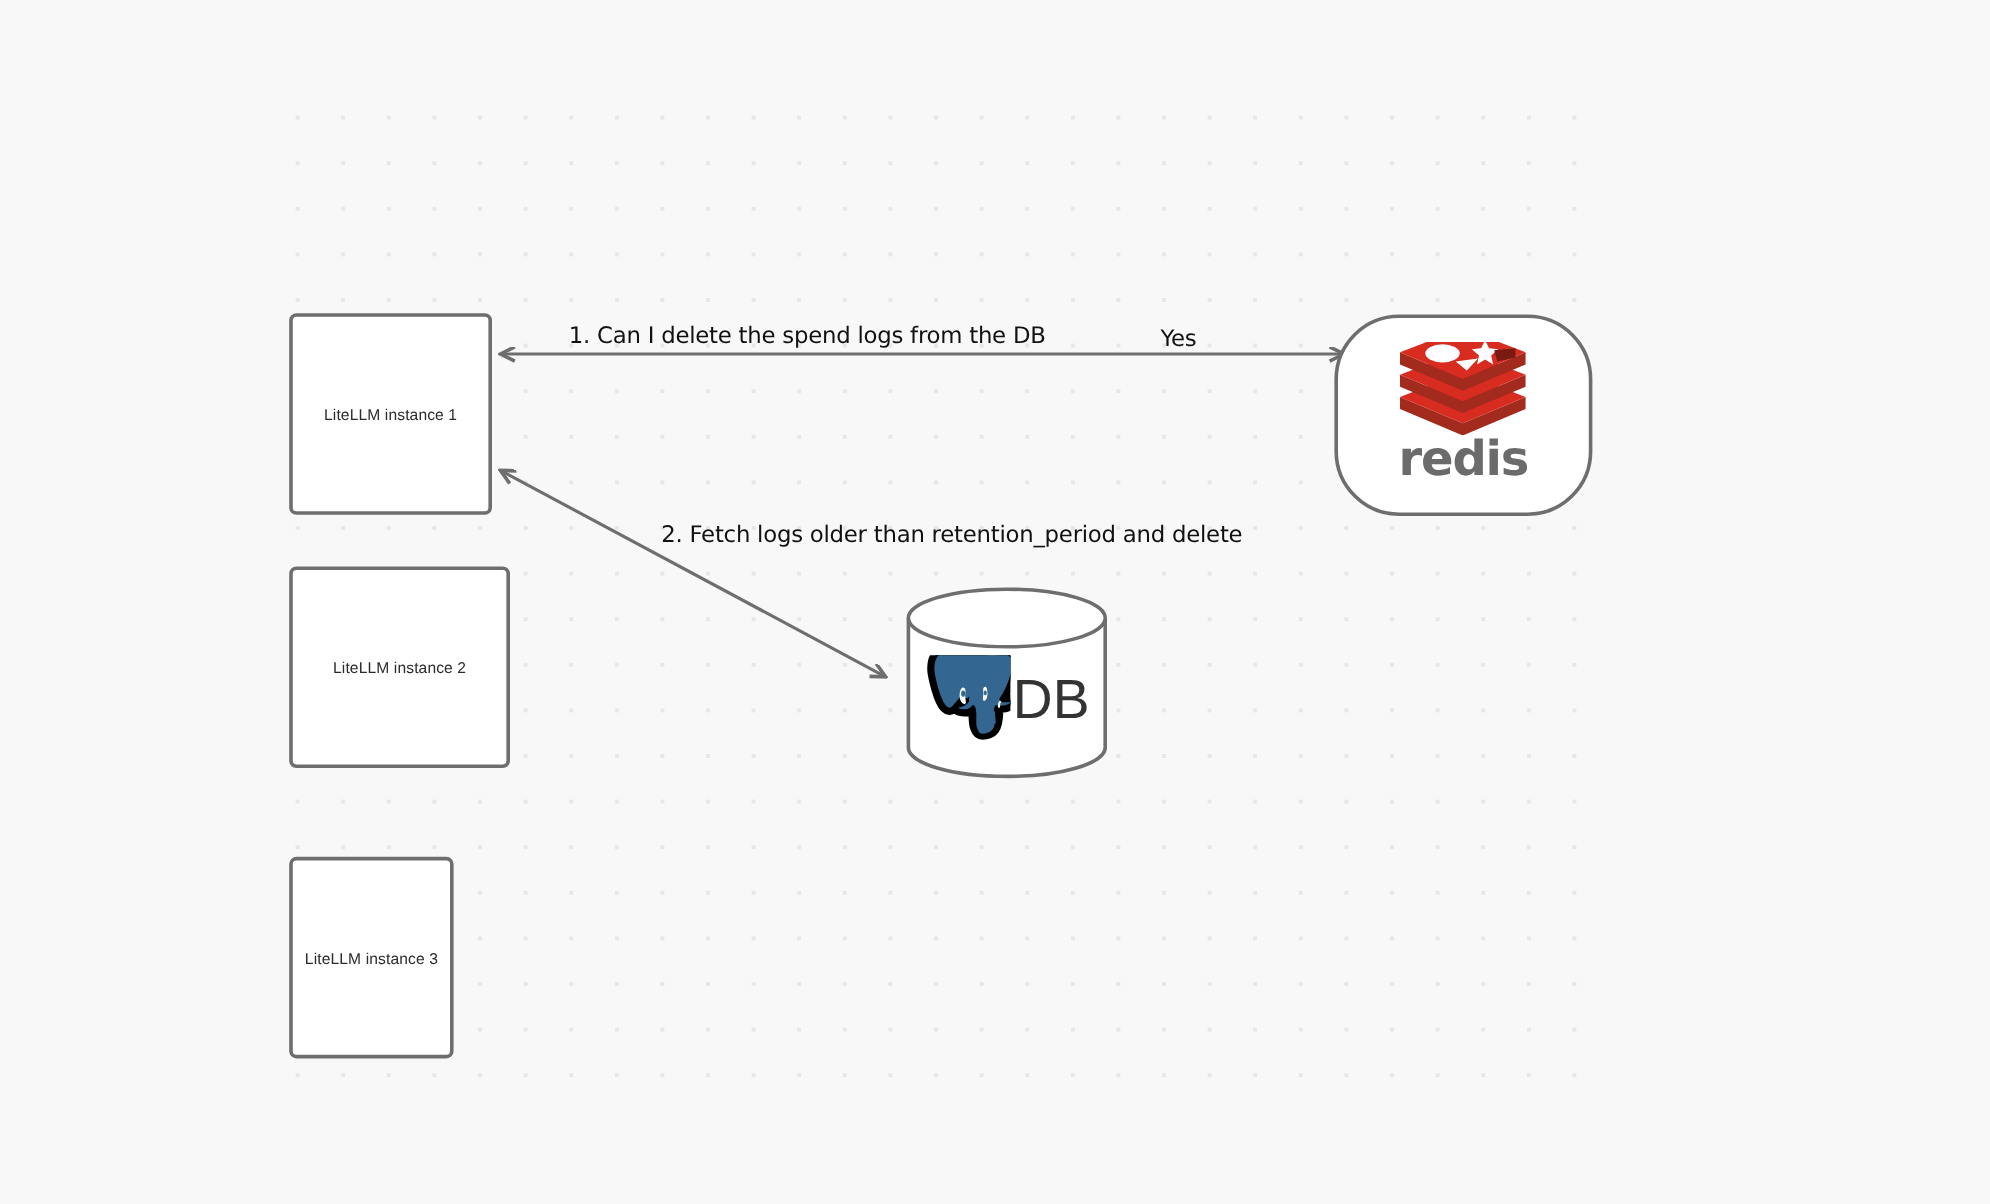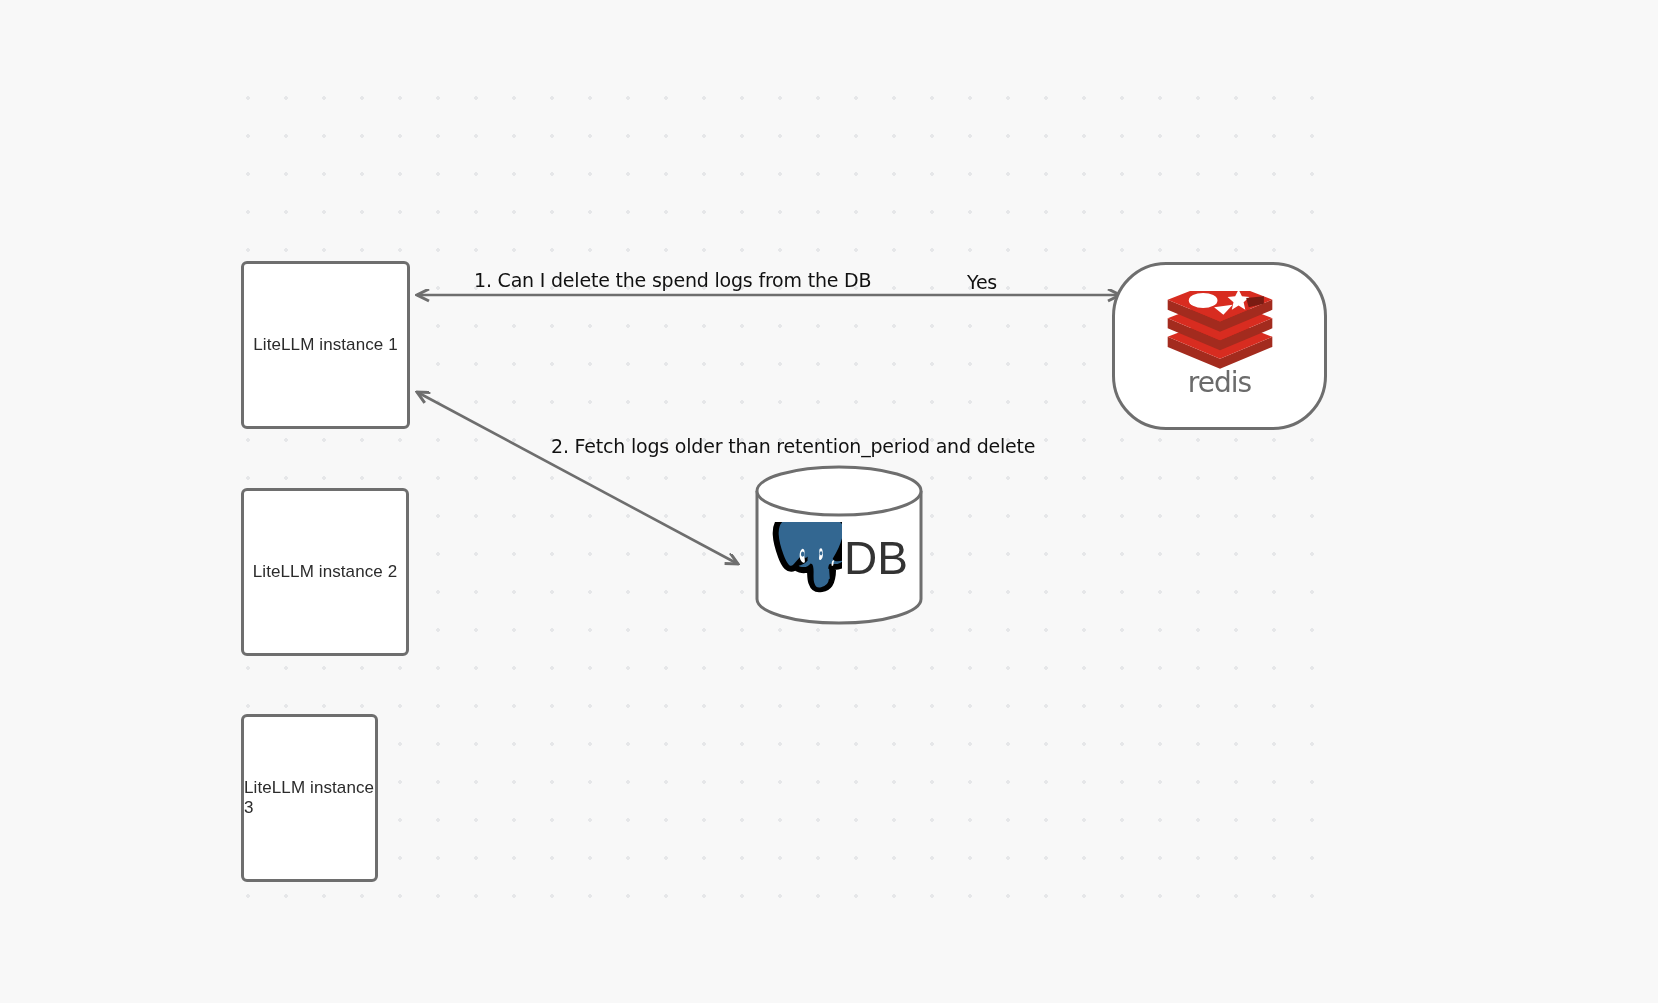--- a/index.html
+++ b/index.html
@@ -35,27 +35,27 @@
     position: absolute;
     background: #ffffff;
     border: 3px solid #6e6e6e;
     border-radius: 6px;
     box-sizing: border-box;
     display: flex;
     align-items: center;
     justify-content: center;
   }
   .node-label {
-    font-size: 17px;
+    font-size: 13px;
     color: #2b2b2b;
     font-family: "Liberation Sans", sans-serif;
     letter-spacing: 0.1px;
   }
   #llm1 { left: 241px; top: 261px; width: 169px; height: 168px; }
-  #llm2 { left: 241px; top: 488px; width: 168px; height: 168px; }
+  #llm2 { left: 241px; top: 472px; width: 184px; height: 168px; }
   #llm3 { left: 241px; top: 714px; width: 137px; height: 168px; }
 
   #redis-node {
     position: absolute;
     left: 1112px;
     top: 262px;
     width: 215px;
     height: 168px;
     background: #ffffff;
     border: 3px solid #6e6e6e;
@@ -67,32 +67,32 @@
     justify-content: center;
   }
   #redis-logo-wrap {
     display: flex;
     flex-direction: column;
     align-items: center;
     transform: translateY(-2px);
   }
   #redis-wordmark {
     font-family: "DejaVu Sans", sans-serif;
-    font-size: 28px;
-    font-weight: 400;
+    font-size: 40px;
+    font-weight: 700;
     color: #6b6b6b;
     letter-spacing: -1px;
     line-height: 1;
     margin-top: 0;
   }
 
   #db-node {
     position: absolute;
     left: 753px;
-    top: 465px;
+    top: 489px;
     width: 172px;
     height: 160px;
   }
   #db-inner {
     position: absolute;
     left: 0; top: 0;
     width: 100%; height: 100%;
     display: flex;
     align-items: center;
     justify-content: center;

